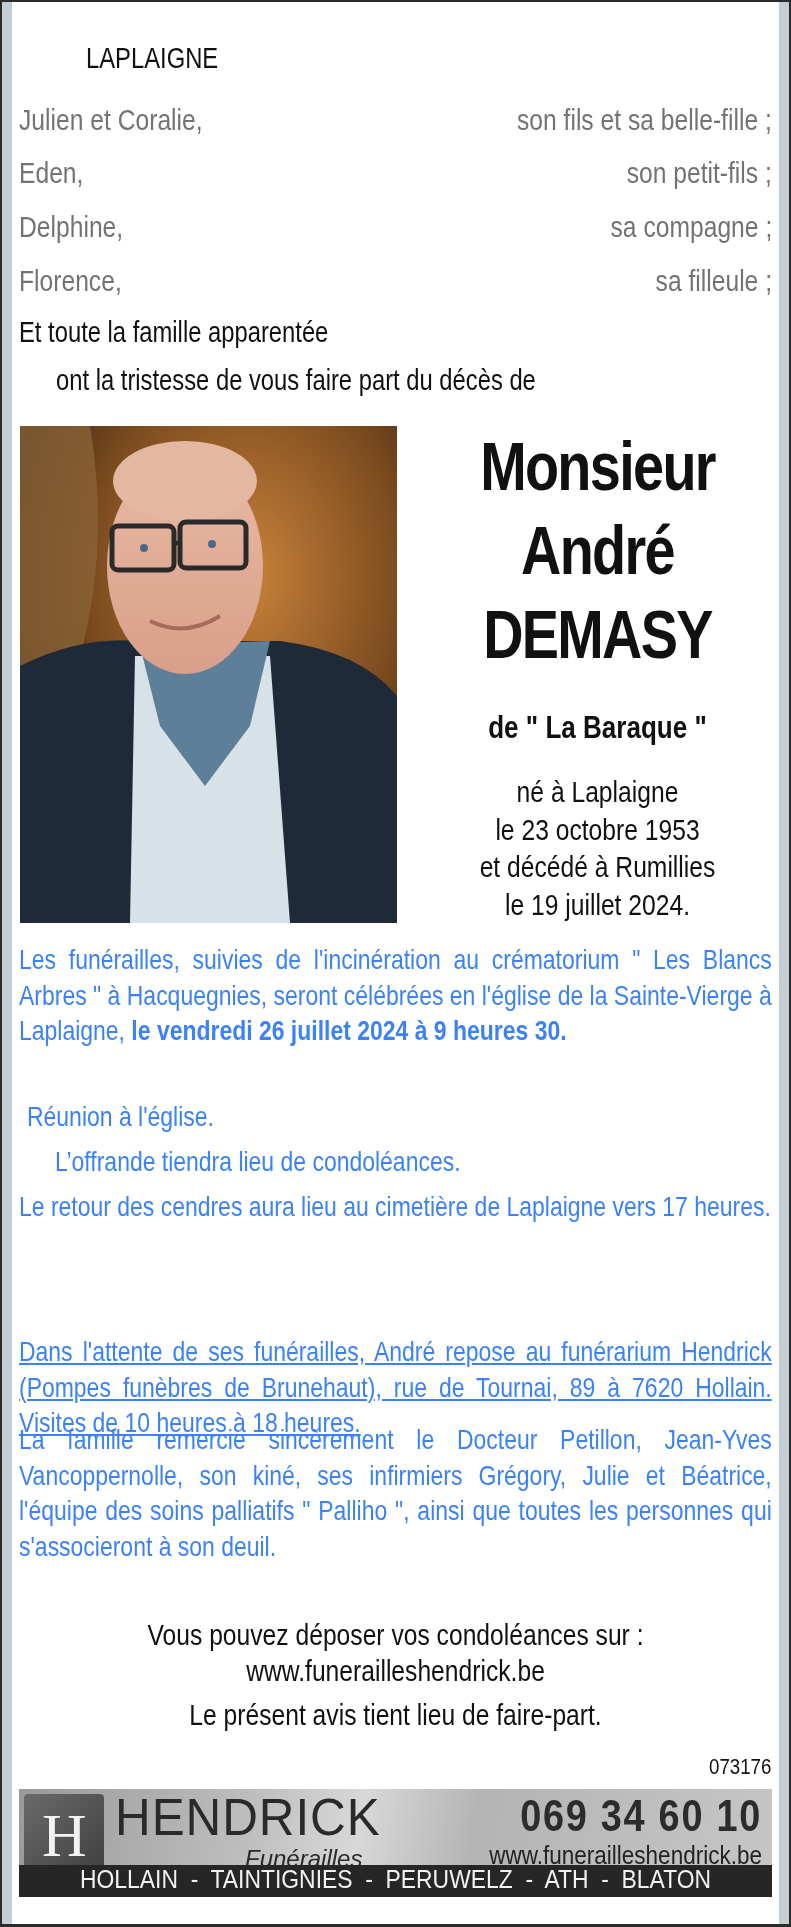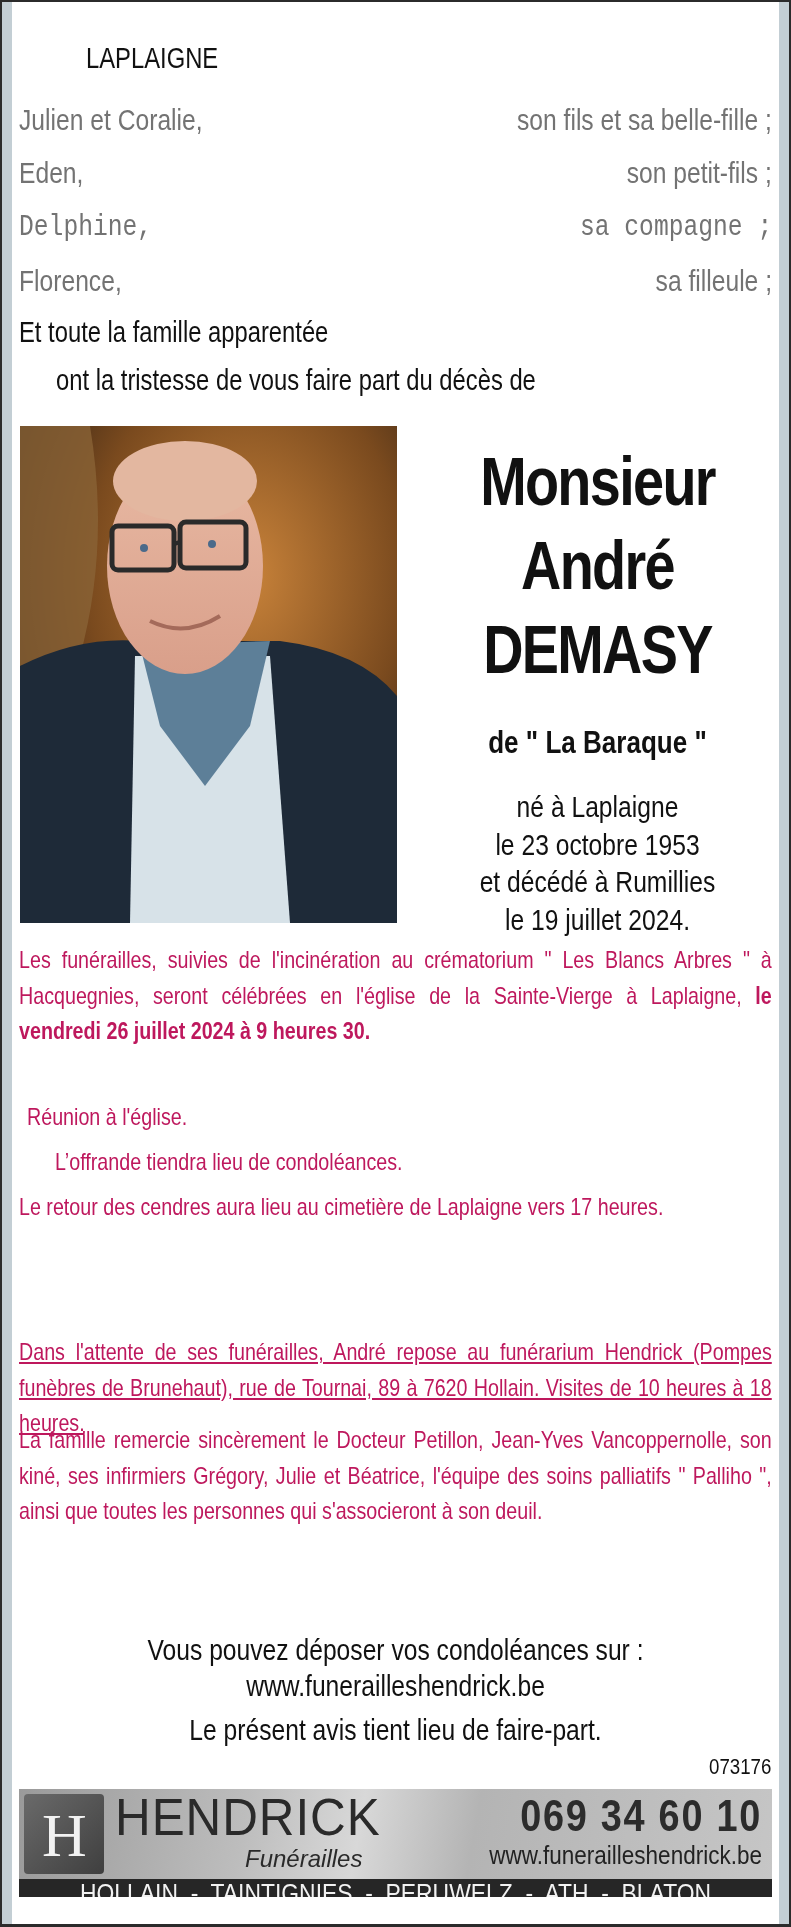--- a/index.html
+++ b/index.html
@@ -20,36 +20,36 @@
   }
   .cond { transform: scaleX(0.82); }
   .row {
     position: absolute; left: 19px; right: 19px; height: 40px;
     font-family: "Liberation Sans", sans-serif; font-size: 29px; color: #737373;
   }
   .row .l { position: absolute; left: 0; top: 0; transform: scaleX(0.85); transform-origin: left top; white-space: nowrap; }
   .row .r { position: absolute; right: 0; top: 0; transform: scaleX(0.85); transform-origin: right top; white-space: nowrap; }
   .center-block {
     position: absolute; text-align: center;
-    font-family: "Liberation Sans", sans-serif; color: #111; margin-top: 15px;
+    font-family: "Liberation Sans", sans-serif; color: #111;
   }
   .center-block .line { display: block; white-space: nowrap; }
   .name {
     font-weight: bold; font-size: 68px; line-height: 84px; letter-spacing: -2px;
     transform: scaleX(0.82); transform-origin: center top;
   }
   .photo {
     position: absolute; left: 20px; top: 426px; width: 377px; height: 497px; overflow: hidden;
     background:
       radial-gradient(ellipse 60px 80px at 32% 35%, rgba(240,200,180,0.0), rgba(0,0,0,0)),
       linear-gradient(180deg, #5a3a1c 0%, #a0672a 25%, #8b5a26 45%, #3a2a1e 55%, #1f2a36 70%, #1a2430 100%);
   }
   .body-p {
     position: absolute; left: 19px; width: 753px;
-    font-family: "Liberation Sans", sans-serif; font-size: 24px; line-height: 35.5px; color: #be185d;
+    font-family: "Liberation Sans", sans-serif; font-size: 28px; line-height: 35.5px; color: #3b82f6;
   }
   .body-p .inner { width: 918px; transform: scaleX(0.82); transform-origin: left top; text-align: justify; text-align-last: left; }
   .body-p b { font-weight: bold; }
   .banner {
     position: absolute; left: 19px; width: 753px; top: 1789px; height: 108px;
     background: linear-gradient(100deg, #9a9a9a 0%, #bdbdbd 30%, #d8d8d8 45%, #b4b4b4 60%, #c6c6c6 100%);
     overflow: hidden;
   }
   .banner .logo {
     position: absolute; left: 5px; top: 5px; width: 80px; height: 80px;
@@ -69,21 +69,21 @@
   }
   .banner .phone {
     position: absolute; right: 10px; top: 2px; font-family: "Liberation Sans", sans-serif; font-weight: bold;
     font-size: 44px; color: #2c2c2c; letter-spacing: 2px; transform: scaleX(0.86); transform-origin: right top;
   }
   .banner .web {
     position: absolute; right: 10px; top: 52px; font-family: "Liberation Sans", sans-serif;
     font-size: 25px; color: #222; transform: scaleX(0.9); transform-origin: right top;
   }
   .banner .cities {
-    position: absolute; left: 0; right: 0; bottom: 0; height: 18px; background: #262626;
+    position: absolute; left: 0; right: 0; bottom: 0; height: 32px; background: #262626;
     color: #f2f2f2; font-family: "Liberation Sans", sans-serif; font-size: 26px; line-height: 28px;
     text-align: center; white-space: nowrap;
   }
   .banner .cities span { display: inline-block; transform: scaleX(0.88); }
 </style>
 </head>
 <body>
 
 <div class="frame">
   <div class="sheet"></div>
@@ -92,21 +92,21 @@
 <div class="txt cond" style="left:86px; top:42px; font-size:29px;">LAPLAIGNE</div>
 
 <div class="row" style="top:104px;">
   <span class="l">Julien et Coralie,</span>
   <span class="r">son fils et sa belle-fille ;</span>
 </div>
 <div class="row" style="top:157px;">
   <span class="l">Eden,</span>
   <span class="r">son petit-fils ;</span>
 </div>
-<div class="row" style="top:211px;font-family:Liberation Mono, monospace;">
+<div class="row" style="top:211px;">
   <span class="l">Delphine,</span>
   <span class="r">sa compagne ;</span>
 </div>
 <div class="row" style="top:265px;">
   <span class="l">Florence,</span>
   <span class="r">sa filleule ;</span>
 </div>
 
 <div class="txt cond" style="left:19px; top:316px; font-size:29px;">Et toute la famille apparentée</div>
 <div class="txt cond" style="left:56px; top:364px; font-size:29px;">ont la tristesse de vous faire part du décès de</div>

